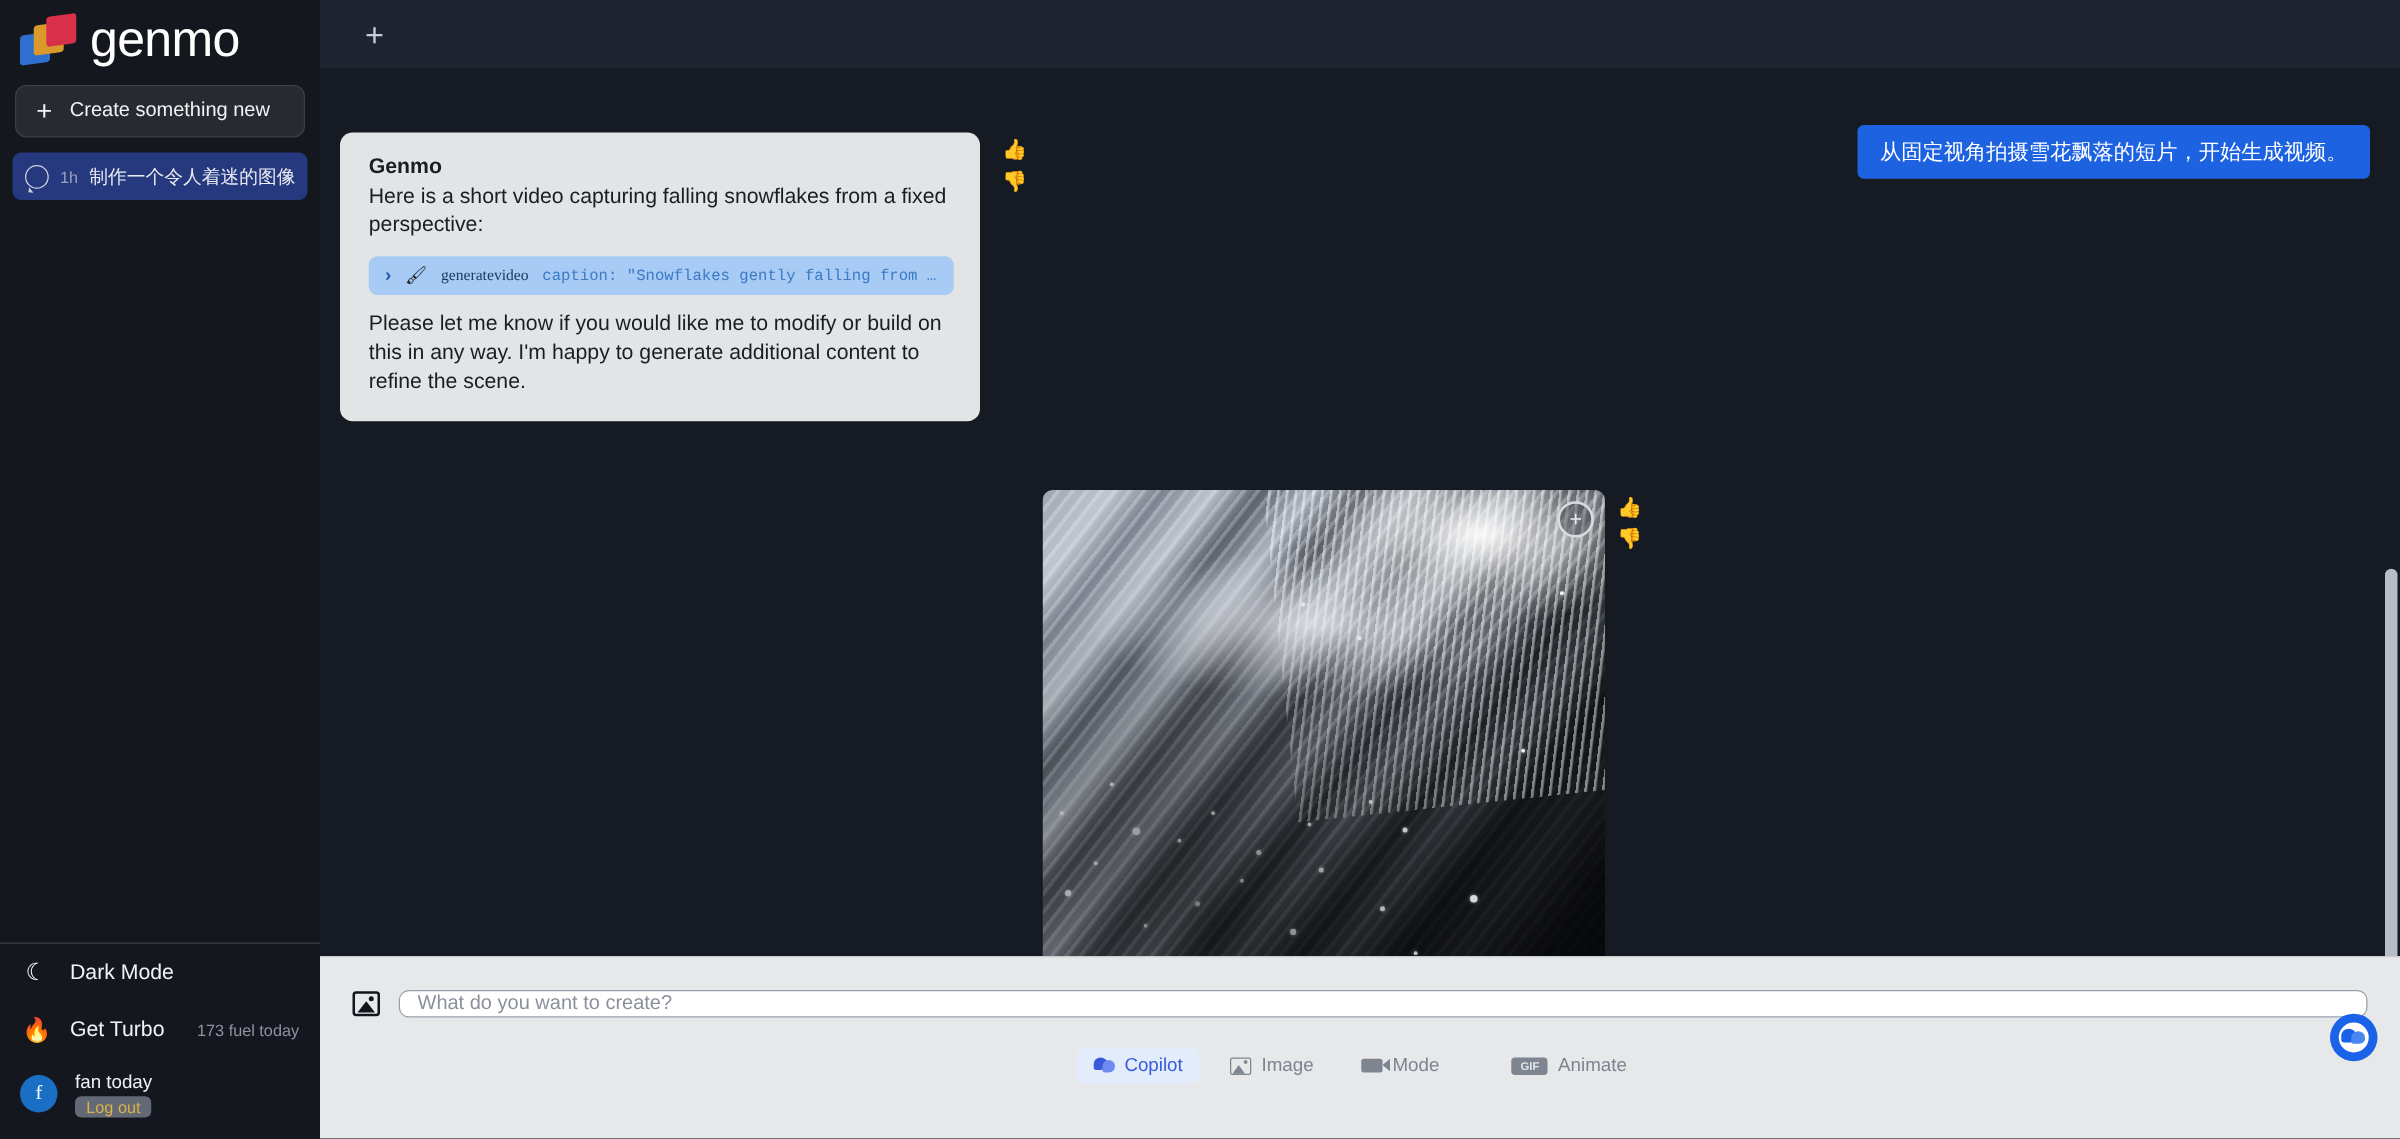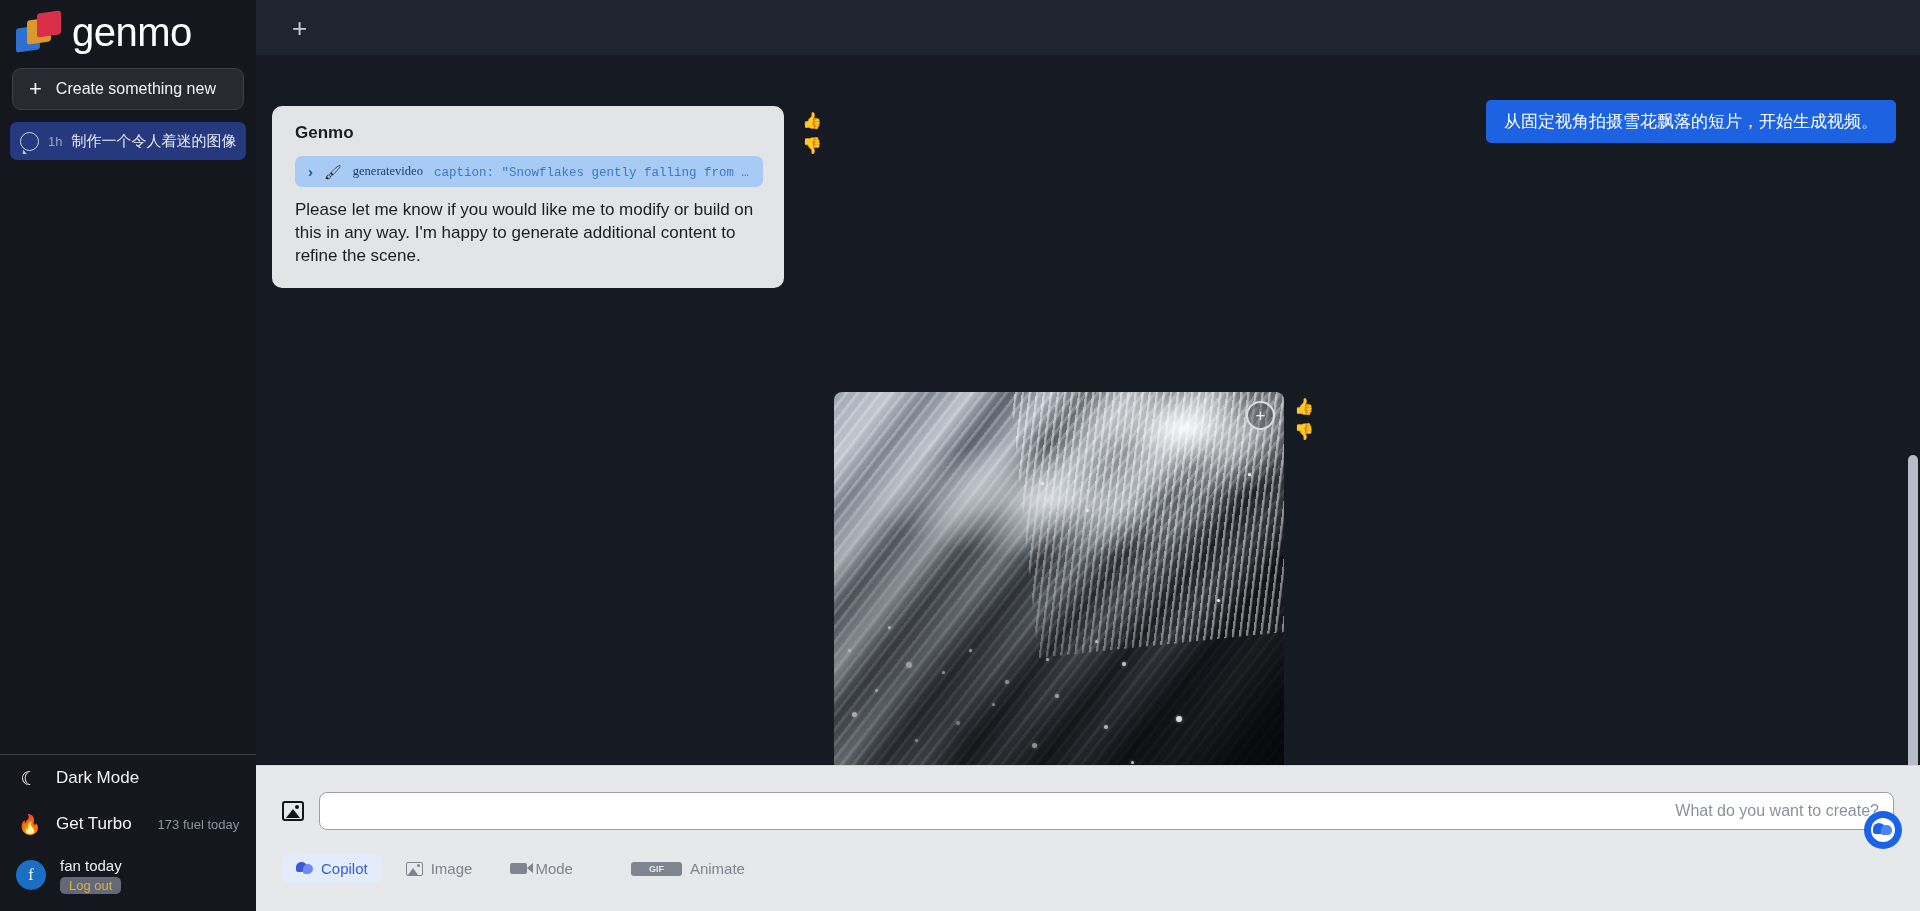--- a/index.html
+++ b/index.html
@@ -286,47 +286,46 @@
     content: ""; position: absolute; left: 2px; bottom: 1px;
     width: 0; height: 0;
     border-left: 7px solid transparent; border-right: 7px solid transparent;
     border-bottom: 9px solid #12151b;
   }
   .img-ic::after {
     content: ""; position: absolute; right: 3px; top: 2px;
     width: 4px; height: 4px; border-radius: 50%; background: #12151b;
   }
   .prompt-input {
-    flex: 1 1 auto; height: 38px;
+    flex: 1 1 auto; height: 22px;
     background: #ffffff;
     border: 1px solid #9aa0ab;
     border-radius: 8px;
     padding: 0 14px;
     font-size: 16px; color: #1b1e24;
     font-family: "Liberation Sans", sans-serif;
     outline: none;
-    text-align: right;
   }
   .prompt-input::placeholder { color: #8b909b; }
 
   .modes {
-    display: flex; align-items: center;
+    display: flex; justify-content: center; align-items: center;
     gap: 10px; margin-top: 24px;
   }
   .mode {
     display: flex; align-items: center; gap: 8px;
     padding: 6px 14px; border-radius: 7px;
     font-size: 15px; color: #7e8490; cursor: pointer;
   }
   .mode.active { background: #e3ecfb; color: #3a5bd9; }
   .mode .m-ic { font-size: 14px; display: flex; align-items: center; }
   .gif-badge {
     background: #7e8490; color: #e7e8ea;
     font-size: 9px; font-weight: bold;
-    border-radius: 3px; padding: 2px 18px;
+    border-radius: 3px; padding: 2px 7px;
     font-family: "Liberation Sans", sans-serif;
     margin-left: 20px;
   }
   .copilot-ic { width: 17px; height: 15px; position: relative; }
   .copilot-ic .cp {
     position: absolute; border-radius: 50% 50% 50% 20%;
     background: #3a5bd9;
   }
   .copilot-ic .cp.b1 { width: 11px; height: 10px; left: 0; top: 1px; }
   .copilot-ic .cp.b2 { width: 10px; height: 10px; left: 7px; top: 3px; background: #6d8bf0; }
@@ -433,20 +432,21 @@
       <span class="plus-ic">+</span>
     </div>
 
     <div class="chat-area">
 
       <div class="user-bubble">从固定视角拍摄雪花飘落的短片，开始生成视频。</div>
 
       <div class="assist-wrap">
         <div class="assist-bubble">
           <div class="assist-name">Genmo</div>
+          <div class="assist-text">Here is a short video capturing falling snowflakes from a fixed perspective:</div>
           <div class="codeline">
             <span class="chev">›</span>
             <span class="brush">🖌</span>
             <span class="fn">generatevideo</span>
             <span class="arg">caption: "Snowflakes gently falling from a dark⋯</span>
           </div>
           <div class="assist-text">Please let me know if you would like me to modify or build on this in any way. I'm happy to generate additional content to refine the scene.</div>
         </div>
         <div class="vote-col">
           <span class="vote-ic">👍</span>

